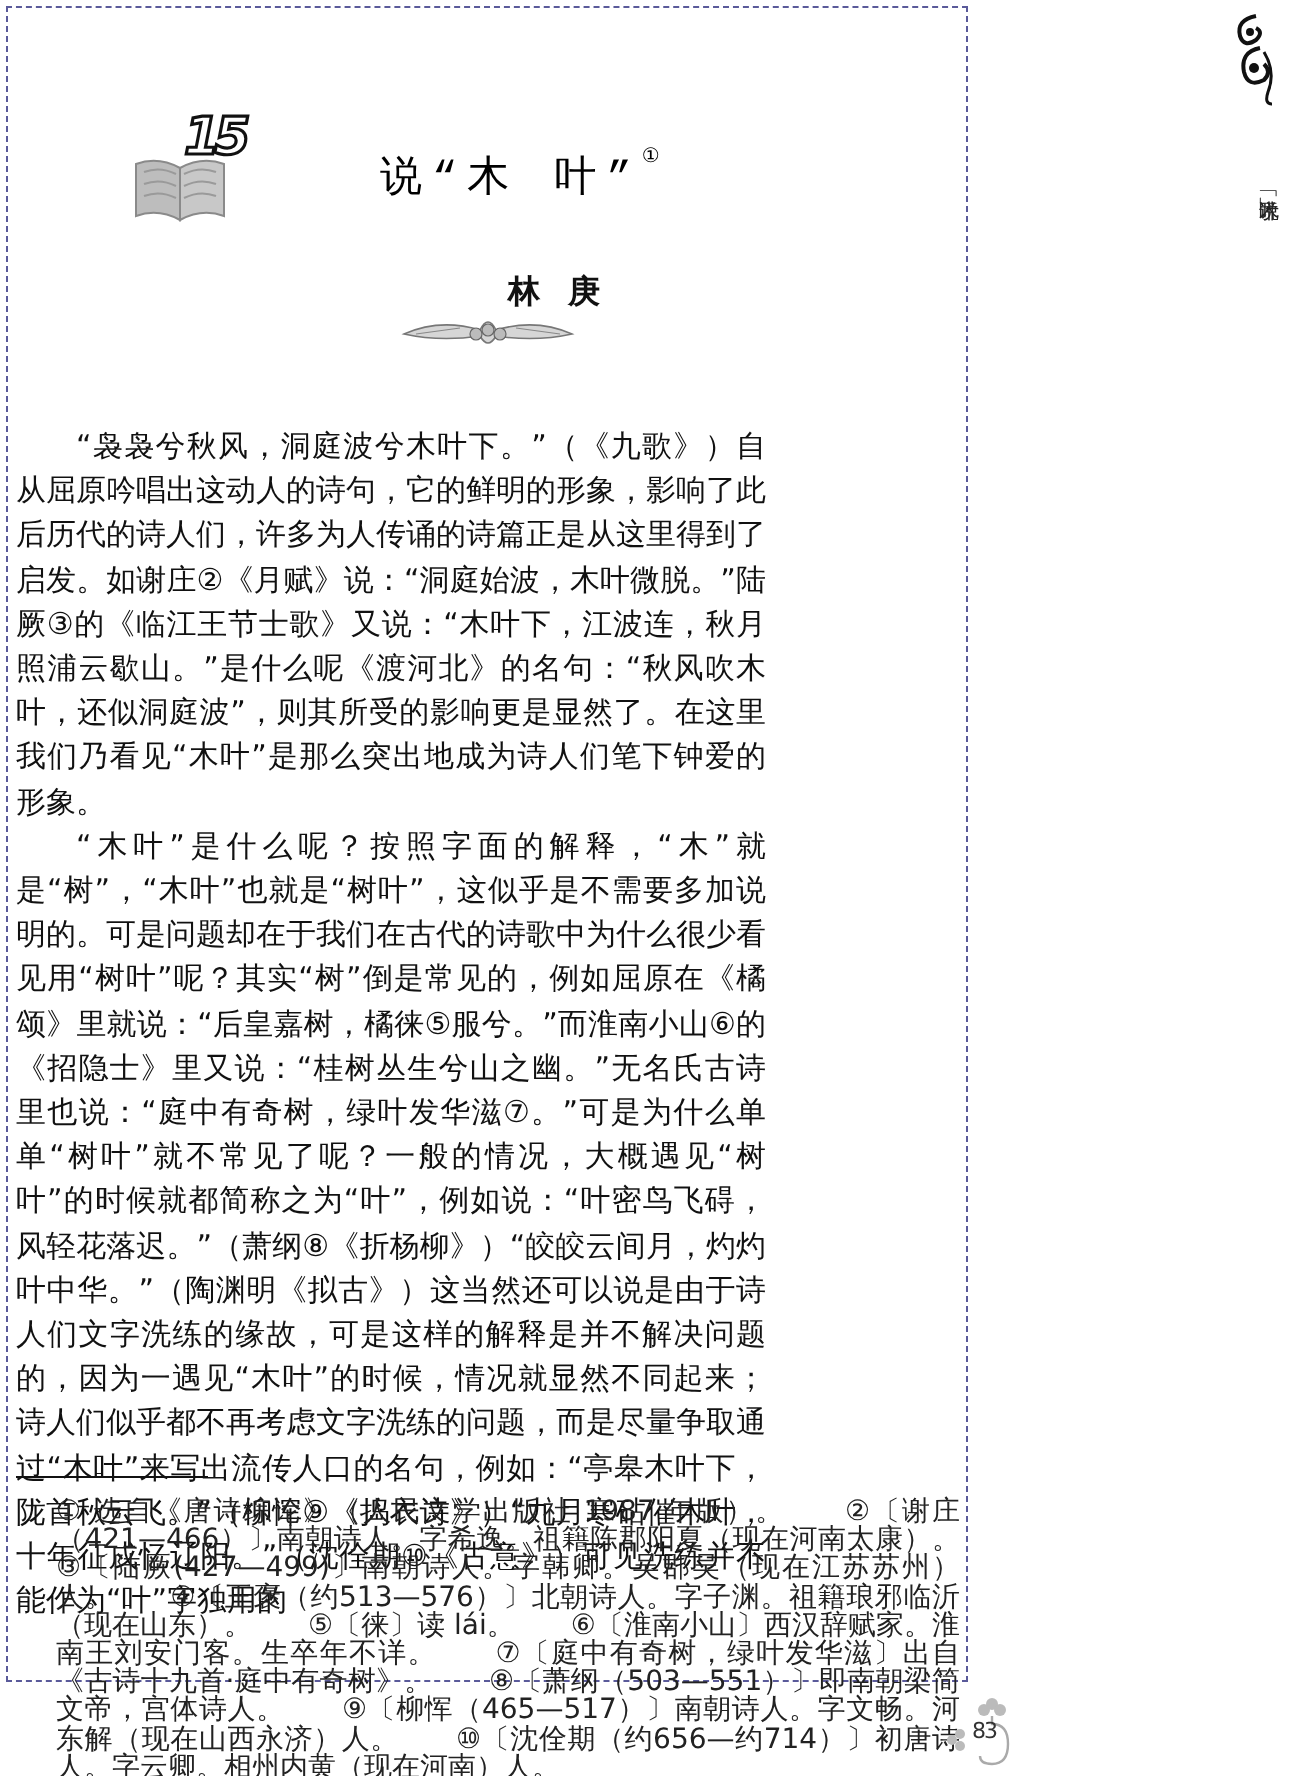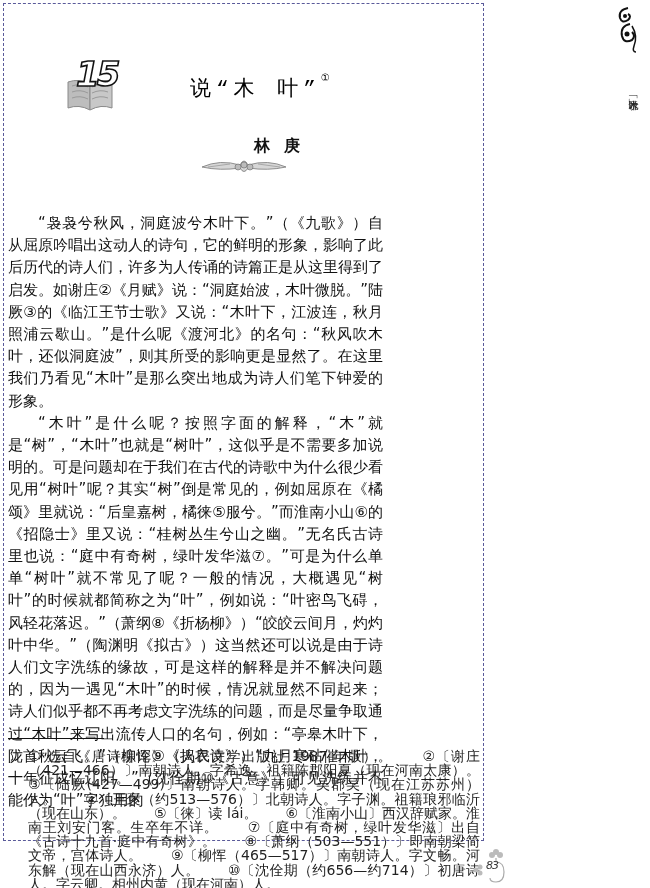--- a/index.html
+++ b/index.html
@@ -7,22 +7,22 @@
     width:650px; height:888px; background:#ffffff; position:relative; overflow:hidden;
     font-family:"DejaVu Sans", sans-serif; color:#111;
   }
   .frame {
     position:absolute; left:3px; top:3px; width:479px; height:836px;
     border-top:1px dashed #5a5a9a; border-left:1px dashed #5a5a9a;
     border-right:1px dashed #5a5a9a; border-bottom:1px dashed #5a5a9a;
   }
   .lesson-badge { position:absolute; left:66px; top:60px; width:48px; height:52px; }
   .lesson-num {
-    position:absolute; left:10px; top:-6px; font-family:"DejaVu Sans", sans-serif;
-    font-weight:bold; font-style:italic; font-size:34px; color:#fff;
+    position:absolute; left:26px; top:-6px; font-family:"DejaVu Sans", sans-serif;
+    font-weight:bold; font-style:italic; font-size:26px; color:#fff;
     -webkit-text-stroke:1.6px #111; letter-spacing:-3px;
   }
   .title {
     position:absolute; left:190px; top:74px; font-family:Liberation Mono, monospace;
     font-size:21px; letter-spacing:5px; color:#000000;
   }
   .title sup { font-size:10px; vertical-align:top; position:relative; top:-2px; letter-spacing:0; }
   .author {
     position:absolute; left:210px; top:136px; font-size:16px; font-weight:bold;
     letter-spacing:14px; color:#111;margin-left:44px;
@@ -39,21 +39,21 @@
     position:absolute; left:28px; top:749px; width:452px;
     font-family:"DejaVu Sans", sans-serif; font-size:14px; line-height:14.2px; color:#222;
     text-align:justify;
   }
   .side-deco { position:absolute; left:616px; top:6px; width:24px; height:48px; }
   .side-title {
     position:absolute; left:627px; top:92px; font-size:10px; line-height:12px; width:12px;
     color:#222; writing-mode:vertical-rl;
   }
   .page-no-wrap { position:absolute; left:470px; top:848px; width:40px; height:36px; }
-  .page-no { position:absolute; left:16px; top:11px; font-size:11px; color:#333; letter-spacing:-1px;font-style:italic; }
+  .page-no { position:absolute; left:16px; top:11px; font-size:11px; color:#333; letter-spacing:-1px; }
 </style>
 </head>
 <body>
 
 <div class="frame"></div>
 
 <div class="lesson-badge">
   <svg width="50" height="52" viewBox="0 0 50 52" style="position:absolute;left:0;top:0">
     <path d="M2 22 L2 48 Q13 44 24 50 L24 24 Q13 18 2 22 Z" fill="#bdbdbd" stroke="#8a8a8a" stroke-width="1"></path>
     <path d="M46 22 L46 48 Q35 44 24 50 L24 24 Q35 18 46 22 Z" fill="#c8c8c8" stroke="#8a8a8a" stroke-width="1"></path>

